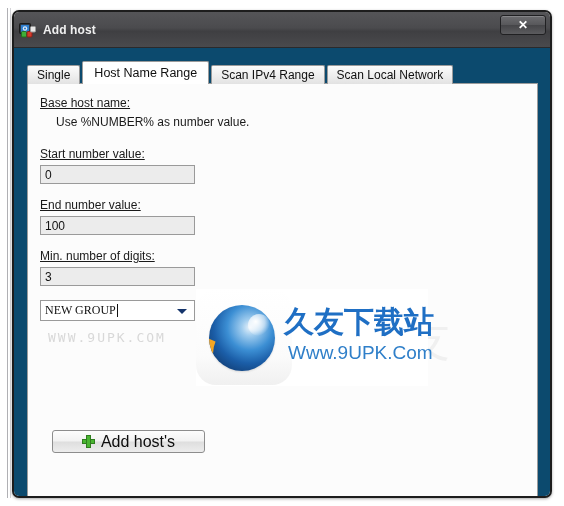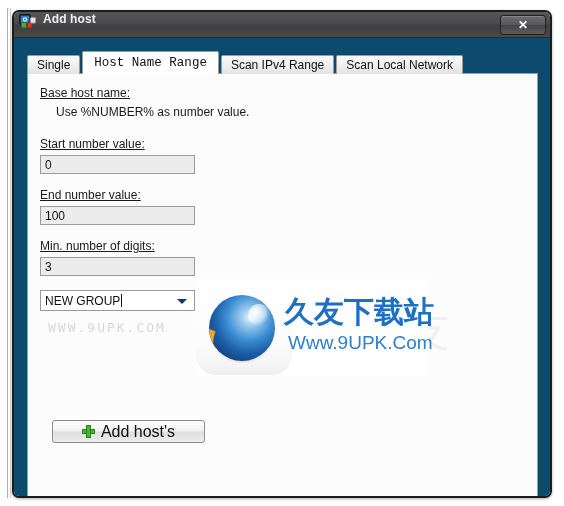--- a/index.html
+++ b/index.html
@@ -37,25 +37,25 @@
     background: #ffffff;
     border: 2px solid #1d1d1d;
     border-radius: 7px;
     box-sizing: border-box;
     box-shadow: 0 1px 3px rgba(0,0,0,0.35);
     overflow: hidden;
   }
 
   .titlebar {
     position: relative;
-    height: 26px;
+    height: 36px;
     background: linear-gradient(to bottom, #555558 0%, #4b4b4e 45%, #3f3f42 55%, #4a4a4d 100%);
     border-bottom: 1px solid #2a2a2c;
     display: flex;
-    align-items: flex-start;
+    align-items: center;
     padding-left: 5px;
     box-sizing: border-box;
   }
 
   .title-icon {
     width: 17px;
     height: 17px;
     flex: 0 0 auto;
     margin-right: 7px;
     position: relative;
@@ -125,21 +125,20 @@
 
   .tab.active {
     height: 23px;
     line-height: 22px;
     background: #ffffff;
     border-color: #9b9b9b;
     font-size: 12.5px;
     position: relative;
     z-index: 6;
     padding: 0 11px;
-    font-family: Liberation Mono, monospace;
   }
 
   
   .tabpanel {
     position: absolute;
     left: 13px;
     top: 35px;
     right: 12px;
     bottom: 10px;
     background: #fdfdfd;
@@ -200,20 +199,21 @@
     width: 155px;
     height: 21px;
     box-sizing: border-box;
     background: #ffffff;
     border: 1px solid #9a9a9a;
     font-size: 12px;
     color: #111111;
     display: flex;
     align-items: center;
     padding: 0 4px;
+    font-family: Liberation Serif, serif;
   }
   .combo .caret-cursor {
     display: inline-block;
     width: 1px;
     height: 13px;
     background: #111;
     margin-left: 1px;
     vertical-align: middle;
   }
   .combo .arrow {

